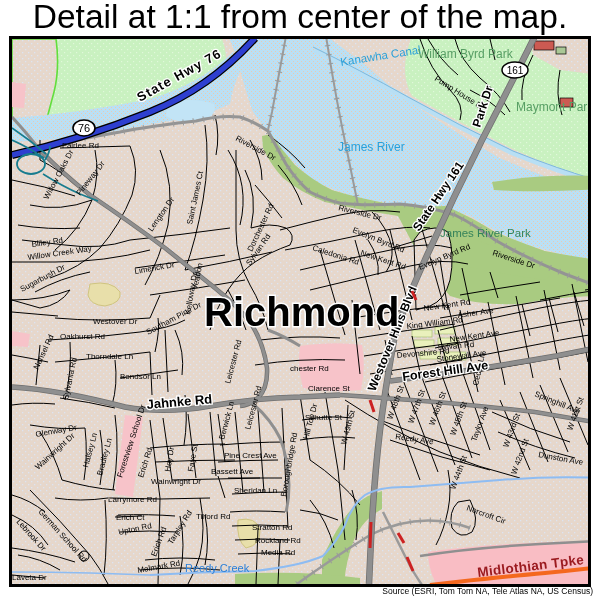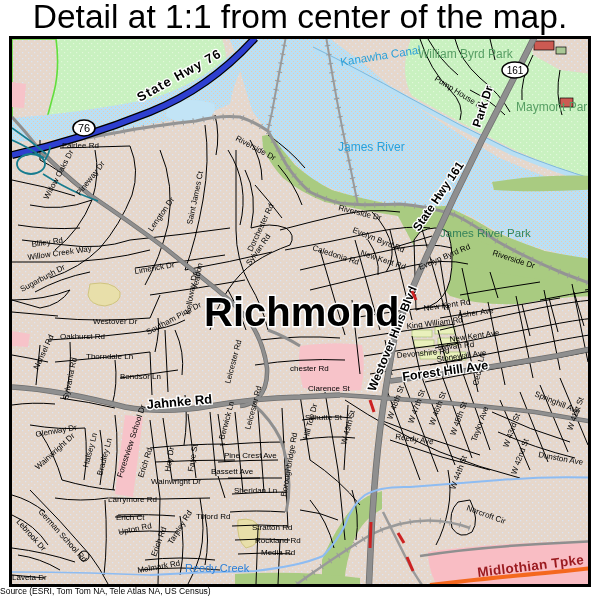--- a/index.html
+++ b/index.html
@@ -586,13 +586,13 @@
 
 <ellipse cx="515" cy="70" rx="13" ry="8" fill="#fff" stroke="#000" stroke-width="1.5"></ellipse>
 <text x="515" y="74" font-size="10" text-anchor="middle" fill="#000">161</text>
 </g>
 
 <text x="204" y="326" font-size="40" font-weight="bold" fill="#000" stroke="#fff" stroke-width="3" paint-order="stroke" clip-path="url(#mapclip)">Richmond</text>
 
 <rect x="10.5" y="37.5" width="579" height="548" fill="none" stroke="#000" stroke-width="3"></rect>
 </svg>
 
-<div style="position:absolute;left:0;top:586px;width:593px;text-align:left;font-size:8.5px;color:#000;">Source (ESRI, Tom Tom NA, Tele Atlas NA, US Census)</div>
+<div style="position:absolute;left:0;top:586px;width:593px;text-align:right;font-size:8.5px;color:#000;">Source (ESRI, Tom Tom NA, Tele Atlas NA, US Census)</div>
 
 </body></html>

